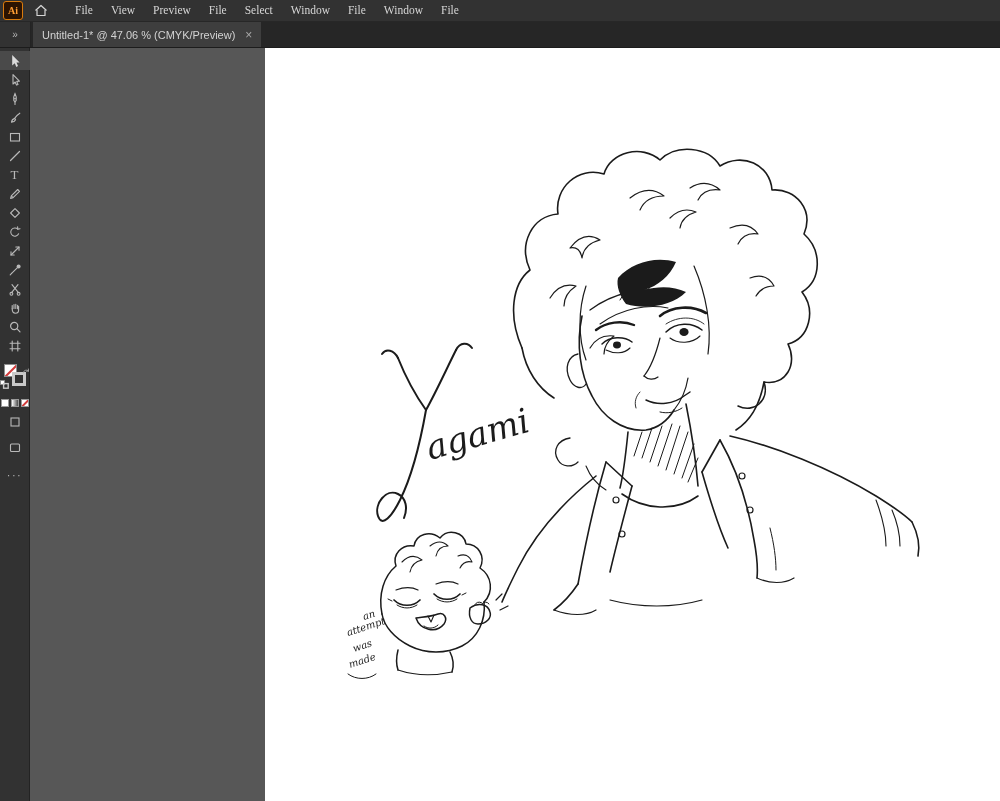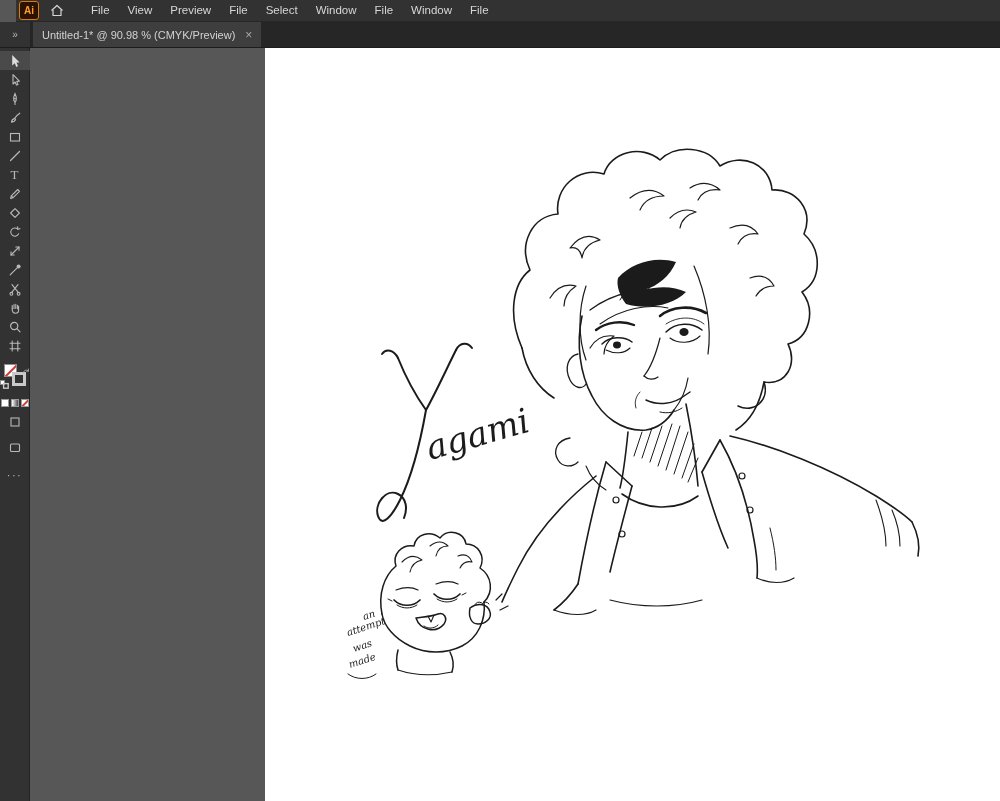--- a/index.html
+++ b/index.html
@@ -1,21 +1,21 @@
 <!DOCTYPE html>
 <html><head>
 <meta charset="utf-8">
 <style>
   html,body{margin:0;padding:0;background:#1e1e1e;}
   .app{position:relative;width:1000px;height:801px;overflow:hidden;background:#575757;
        font-family:"Liberation Sans",sans-serif;-webkit-font-smoothing:antialiased;}
 
   
-  .menubar{position:absolute;top:0;left:16px;right:0;height:22px;background:#323232;
-           display:flex;align-items:center;z-index:5;border-bottom:1px solid #272727;box-sizing:border-box;}
+  .menubar{position:absolute;top:0;left:0;right:0;height:22px;background:#323232;
+           display:flex;align-items:center;z-index:5;border-bottom:1px solid #272727;box-sizing:border-box;font-family:Liberation Serif, serif;}
   .ai-logo{width:18px;height:17px;margin-left:3px;background:#2c1301;border:1px solid #d97b0d;
            border-radius:3px;color:#ff9c33;font-size:10px;font-weight:bold;
            display:flex;align-items:center;justify-content:center;}
   .home-btn{width:26px;height:22px;display:flex;align-items:center;justify-content:center;margin-left:5px;}
   .menus{display:flex;margin-left:12px;}
   .menu-item{padding:12px 9px;font-size:11.5px;color:#d6d6d6;line-height:21px;cursor:default;}
 
   
   .tabbar{position:absolute;top:22px;left:0;right:0;height:26px;background:#262626;
           display:flex;align-items:stretch;border-bottom:1px solid #1c1c1c;box-sizing:border-box;z-index:4;}
@@ -81,21 +81,21 @@
       <span class="menu-item">Window</span>
       <span class="menu-item">File</span>
       <span class="menu-item">Window</span>
       <span class="menu-item">File</span>
     </nav>
   </div>
 
   <div class="tabbar">
     <div class="tab-left">»</div>
     <div class="tab">
-      <span class="tab-title">Untitled-1* @ 90.98 % (CMYK/Preview)</span>
+      <span class="tab-title">Untitled-1* @ 47.06 % (CMYK/Preview)</span>
       <span class="tab-close">×</span>
     </div>
   </div>
 
   <div class="toolbar">
 
     <div class="tool active">
       <svg width="16" height="16" viewBox="0 0 16 16">
           <path fill="#dcdcdc" d="M5.2,2 L5.2,12.6 L7.8,10.3 L9.3,13.9 L11,13.1 L9.5,9.6 L12.6,9.4 Z"></path>
         </svg>

